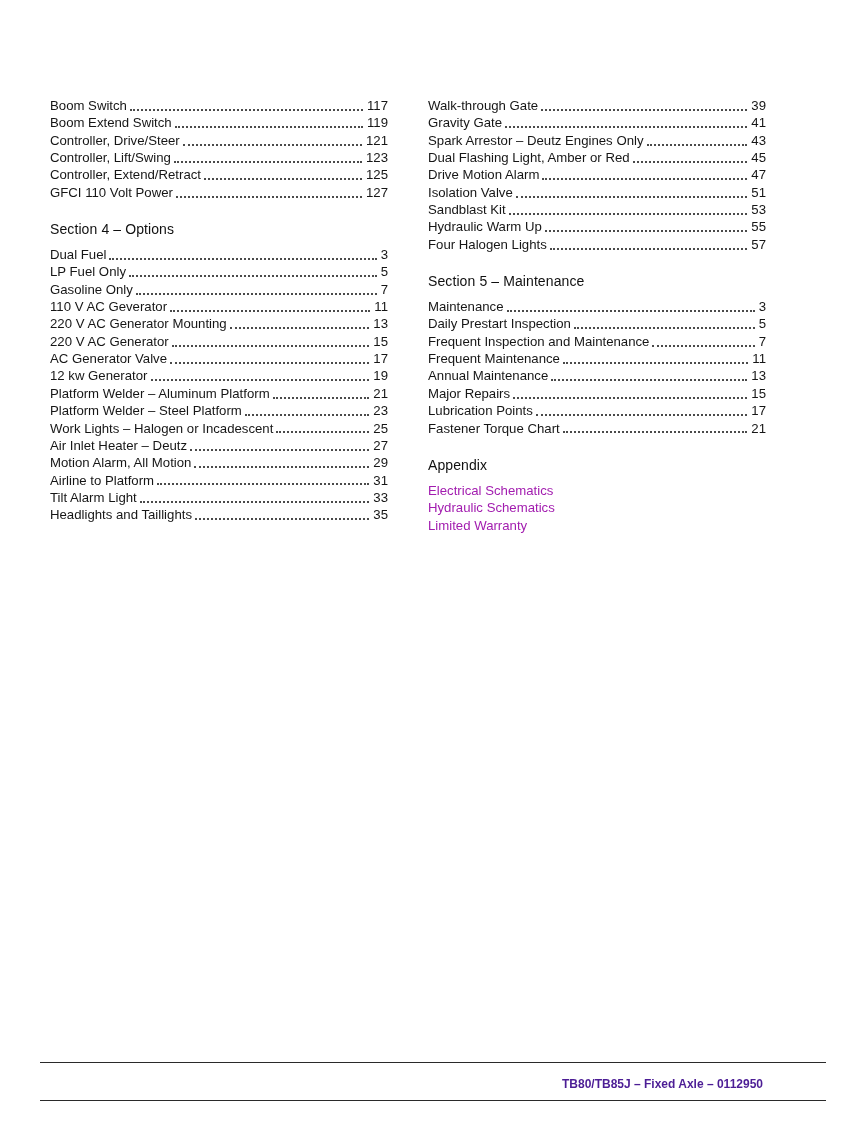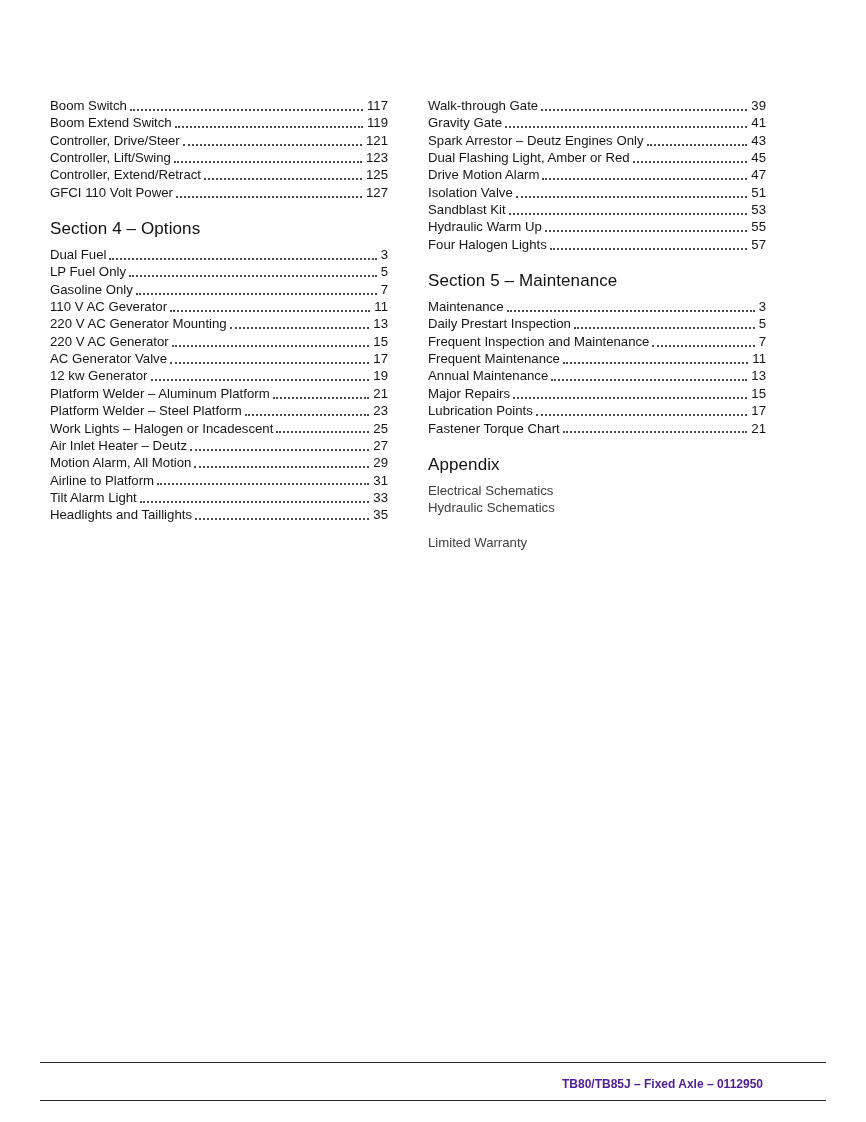--- a/index.html
+++ b/index.html
@@ -26,32 +26,32 @@
   }
   .toc-label { white-space: nowrap; }
   .toc-leader {
     flex: 1;
     margin: 0 4px 3.5px 3px;
     border-bottom: 2px dotted #4a4a4a;
     min-width: 10px;
   }
   .toc-page { text-align: right; white-space: nowrap; }
   .section-heading {
-    font-size: 17px;
+    font-size: 14px;
     line-height: 20px;
     margin: 18px 0 7px 0;
     color: #101010;
     letter-spacing: 0.1px;
   }
   .plain-block { margin: 0; }
-  .plain-block.spaced { margin-top: 17px; }
+  .plain-block.spaced { }
   .plain-item {
     font-size: 13.2px;
     line-height: 17.35px;
-    color: #404040;
+    color: #a21caf;
   }
   .footer-rule {
     position: absolute;
     left: 40px; right: 40px;
     border-top: 1px solid #2a2a2a;
     height: 0;
   }
   .footer-rule.top { top: 1062px; }
   .footer-rule.bottom { top: 1100px; }
   .footer-text {

